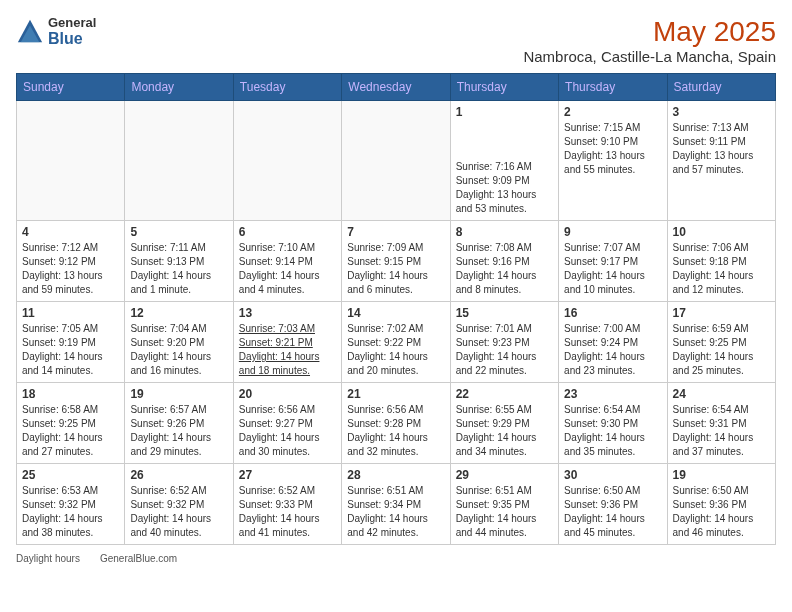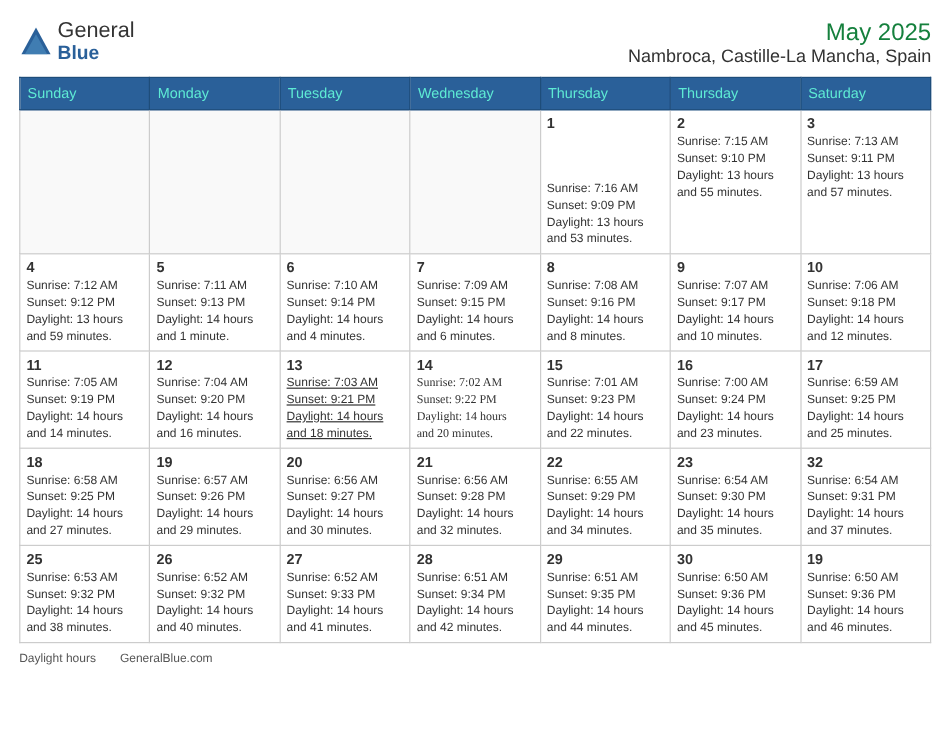--- a/index.html
+++ b/index.html
@@ -20,53 +20,53 @@
       display: flex;
       align-items: center;
       gap: 4px;
     }
     .logo-text {
       display: flex;
       flex-direction: column;
       line-height: 1.1;
     }
     .logo-general {
-      font-size: 18px;
-      font-weight: normal;
+      font-size: 13px;
+      font-weight: bold;
       color: #333;
     }
     .logo-blue {
       font-size: 16px;
       font-weight: bold;
       color: #2a6099;
     }
     .logo-icon {
       width: 28px;
       height: 28px;
     }
     .title-area {
       text-align: right;
     }
     .main-title {
-      font-size: 20px;
-      color: #15803d;
+      font-size: 28px;
+      color: #c2410c;
       font-weight: normal;
     }
     .subtitle {
       font-size: 15px;
       color: #333;
     }
     table {
       width: 100%;
       border-collapse: collapse;
       font-size: 11px;
     }
     thead tr th {
       background-color: #2a6099;
-      color: #5eead4;
+      color: #c4b5fd;
       text-align: left;
       padding: 6px 6px;
       font-size: 12px;
       font-weight: normal;
       border: 1px solid #1e4d7a;
     }
     tbody tr td {
       border: 1px solid #ccc;
       vertical-align: top;
       padding: 4px 5px;
@@ -229,21 +229,21 @@
           </td>
           <td class="day-cell">
             <span class="day-number">13</span>
             <div class="day-info" style="white-space: pre-line; text-decoration: underline;">Sunrise: 7:03 AM
 Sunset: 9:21 PM
 Daylight: 14 hours
 and 18 minutes.</div>
           </td>
           <td class="day-cell">
             <span class="day-number">14</span>
-            <div class="day-info" style="white-space: pre-line; font-family: Liberation Serif, serif;">Sunrise: 7:02 AM
+            <div class="day-info" style="white-space: pre-line;">Sunrise: 7:02 AM
 Sunset: 9:22 PM
 Daylight: 14 hours
 and 20 minutes.</div>
           </td>
           <td class="day-cell">
             <span class="day-number">15</span>
             <div class="day-info" style="white-space: pre-line;">Sunrise: 7:01 AM
 Sunset: 9:23 PM
 Daylight: 14 hours
 and 22 minutes.</div>
@@ -300,21 +300,21 @@
 and 34 minutes.</div>
           </td>
           <td class="day-cell">
             <span class="day-number">23</span>
             <div class="day-info" style="white-space: pre-line;">Sunrise: 6:54 AM
 Sunset: 9:30 PM
 Daylight: 14 hours
 and 35 minutes.</div>
           </td>
           <td class="day-cell">
-            <span class="day-number">32</span>
+            <span class="day-number">24</span>
             <div class="day-info" style="white-space: pre-line;">Sunrise: 6:54 AM
 Sunset: 9:31 PM
 Daylight: 14 hours
 and 37 minutes.</div>
           </td>
         </tr>
         <tr>
           <td class="day-cell">
             <span class="day-number">25</span>
             <div class="day-info" style="white-space: pre-line;">Sunrise: 6:53 AM

